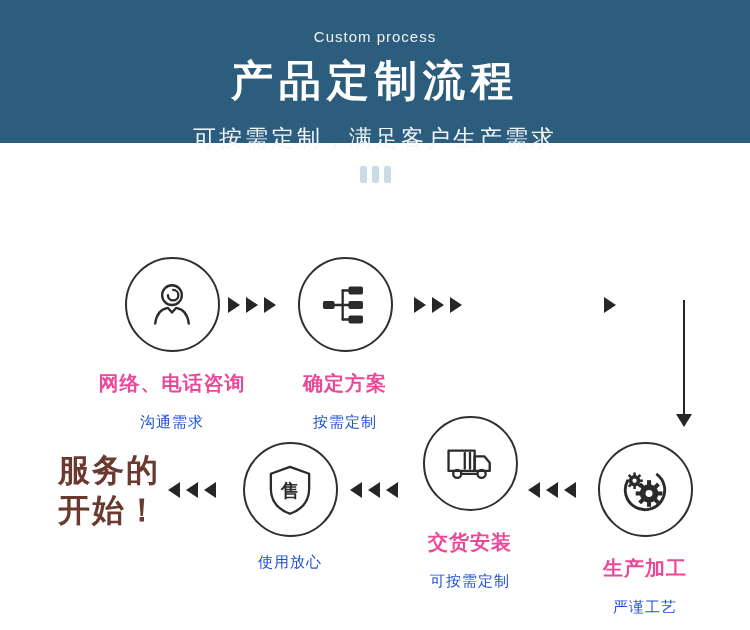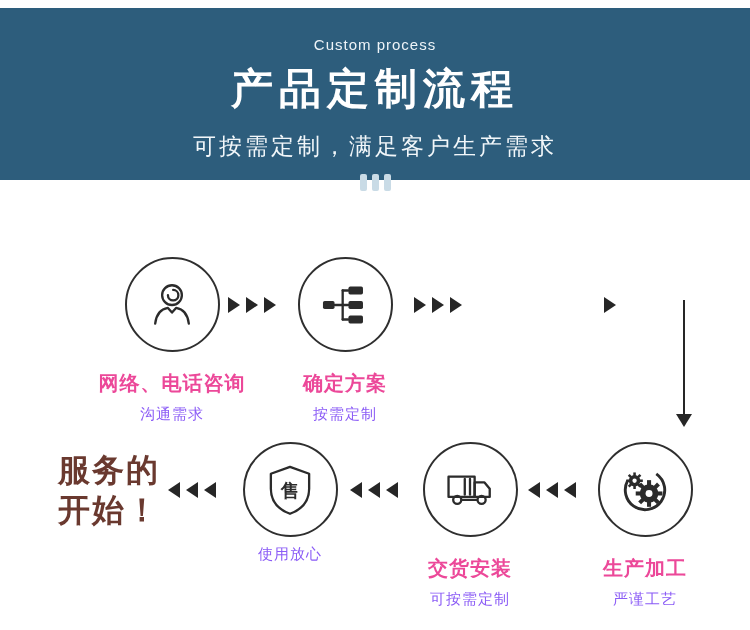--- a/index.html
+++ b/index.html
@@ -1,32 +1,32 @@
 <!DOCTYPE html>
 <html><head>
 <meta charset="utf-8">
 <style>
   html,body{margin:0;padding:0;background:#fff;}
   body{width:750px;height:630px;font-family:"Liberation Sans","DejaVu Sans",sans-serif;}
   .page{position:relative;width:750px;height:630px;overflow:hidden;background:#ffffff;}
 
   
-  .header{position:absolute;left:0;top:0;width:750px;height:172px;background:#2d5d7c;color:#fff;text-align:center;margin-top:8px;}
+  .header{position:absolute;left:0;top:0;width:750px;height:143px;background:#2d5d7c;color:#fff;text-align:center;}
   .eyebrow{margin-top:28px;font-size:15px;letter-spacing:1px;color:#eef4f8;}
   .title{margin-top:8px;font-size:42px;font-weight:bold;letter-spacing:6px;}
   .subtitle{margin-top:14px;font-size:23px;letter-spacing:3px;color:#f2f7fa;}
   .bars{margin-top:12px;display:flex;justify-content:center;gap:5px;}
   .bars span{display:block;width:7px;height:17px;background:#c9dbe6;border-radius:2px;}
 
   
   .step{position:absolute;width:190px;text-align:center;}
   .badge{width:95px;height:95px;margin:0 auto;border:2px solid #2f2f2f;border-radius:50%;background:#fff;display:flex;align-items:center;justify-content:center;box-sizing:border-box;}
   .badge svg{width:58px;height:58px;}
   .step-label{margin-top:18px;font-size:20px;font-weight:bold;color:#ec4899;letter-spacing:1px;}
-  .step-sub{margin-top:8px;font-size:15px;color:#8b5cf6;letter-spacing:1px;}
+  .step-sub{margin-top:16px;font-size:15px;color:#1d4ed8;letter-spacing:1px;}
 
   
   .arrows{position:absolute;display:flex;gap:6px;align-items:center;}
   .tri-right{width:0;height:0;border-top:8px solid transparent;border-bottom:8px solid transparent;border-left:12px solid #262626;}
   .tri-left{width:0;height:0;border-top:8px solid transparent;border-bottom:8px solid transparent;border-right:12px solid #262626;}
   .vline{position:absolute;left:683px;top:300px;width:2px;height:116px;background:#262626;}
   .tri-down{position:absolute;left:676px;top:414px;width:0;height:0;border-left:8px solid transparent;border-right:8px solid transparent;border-top:13px solid #262626;}
 
   
   .start-text{position:absolute;left:58px;top:450px;width:130px;color:#6a392f;font-weight:bold;font-size:32px;line-height:40px;letter-spacing:2px;}
@@ -120,21 +120,21 @@
     </div>
     <div class="step-sub">使用放心</div>
   </div>
 
   <div class="arrows" style="left:350px;top:482px;">
     <span class="tri-left"></span>
       <span class="tri-left"></span>
       <span class="tri-left"></span>
   </div>
 
-  <div class="step" style="left:375px;top:442px;">
+  <div class="step" style="left:375px;top:416px;">
     <div class="badge">
       <svg viewBox="0 0 100 100">
         <rect class="stroke" x="13" y="27" width="45" height="35"></rect>
         <line class="stroke" x1="41" y1="31" x2="41" y2="58"></line>
         <line class="stroke" x1="50" y1="31" x2="50" y2="58"></line>
         <path class="stroke" d="M58 37 h17 l9 11 v14 h-26 z"></path>
         <circle class="stroke" cx="28" cy="67" r="7"></circle>
         <circle class="stroke" cx="70" cy="67" r="7"></circle>
         <line class="stroke" x1="36" y1="67" x2="62" y2="67"></line>
       </svg>

